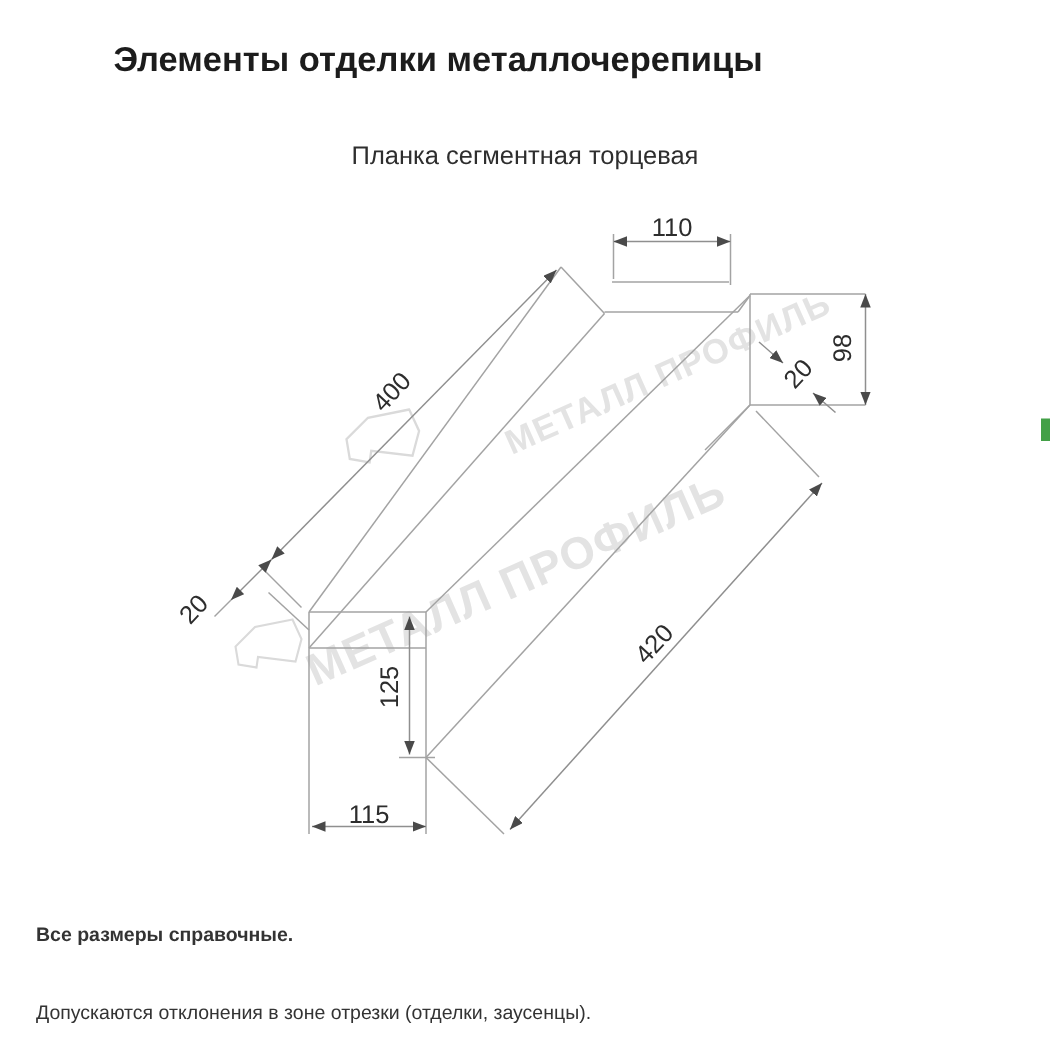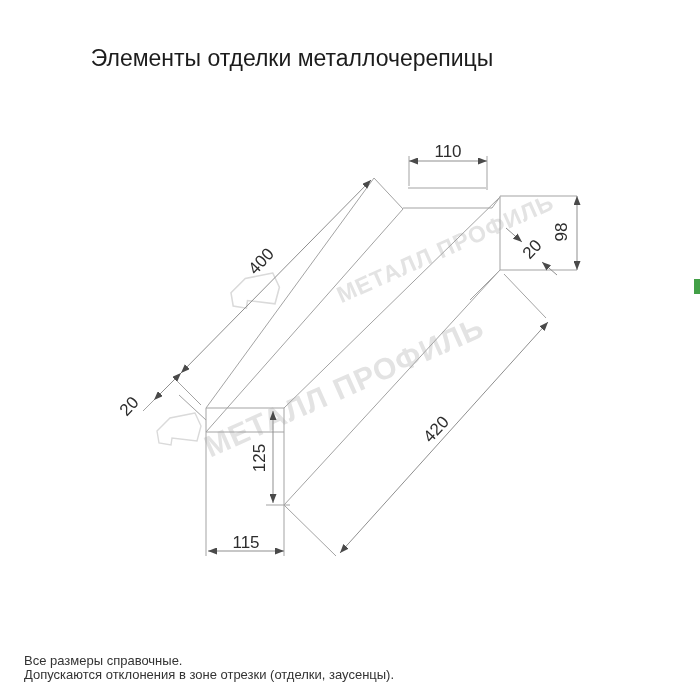--- a/index.html
+++ b/index.html
@@ -1,38 +1,39 @@
 <!DOCTYPE html>
 <html><head>
 <meta charset="utf-8">
 <style>
   html,body{margin:0;padding:0;background:#ffffff;}
   body{width:700px;height:700px;position:relative;overflow:hidden;
        font-family:"Liberation Sans",sans-serif;color:#1d1d1d;}
   .page-title{position:absolute;top:26px;left:0;width:584px;text-align:center;
-       font-size:23px;font-weight:400;color:#1c1c1c;margin-top:19px;}
+       font-size:23px;font-weight:700;color:#1c1c1c;}
   .subtitle{position:absolute;top:94px;left:0;width:700px;text-align:center;
        font-size:17px;line-height:20px;color:#2e2e2e;}
   .footer{position:absolute;left:24px;width:640px;font-size:13px;color:#333;}
-  .footer.n1{top:653px;}
+  .footer.n1{top:615px;font-weight:bold;}
   .footer.n2{top:667px;}
   svg.draw{position:absolute;left:0;top:0;}
   .ln{stroke:#a3a3a3;stroke-width:1;fill:none;}
   .dim{stroke:#8f8f8f;stroke-width:1;fill:none;}
   .lbl{font-family:"Liberation Sans",sans-serif;font-size:17px;fill:#2d2d2d;}
   .wm{font-family:"Liberation Sans",sans-serif;font-weight:bold;fill:#e3e3e3;letter-spacing:1px;}
   .logo{stroke:#dadada;stroke-width:1.4;fill:none;}
   .edge-mark{position:absolute;right:0;top:279px;width:6px;height:15px;background:#43a047;}
 </style>
 </head>
 <body>
 
 <div class="page-title">Элементы отделки металлочерепицы</div>
 
 <div class="subtitle">
+  <div>Планка сегментная торцевая</div>
 </div>
 
 <svg class="draw" width="700" height="700" viewBox="0 0 700 700">
   <defs>
     <marker id="arr" viewBox="0 0 9 7" refX="9" refY="3.5" markerWidth="9" markerHeight="7" orient="auto-start-reverse">
       <path d="M0,0 L9,3.5 L0,7 Z" fill="#4a4a4a"></path>
     </marker>
   </defs>
 
   <g>

